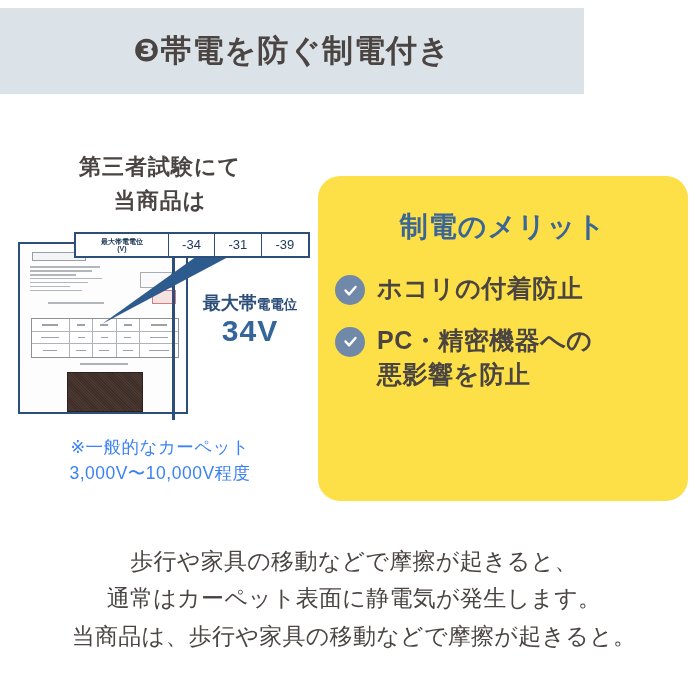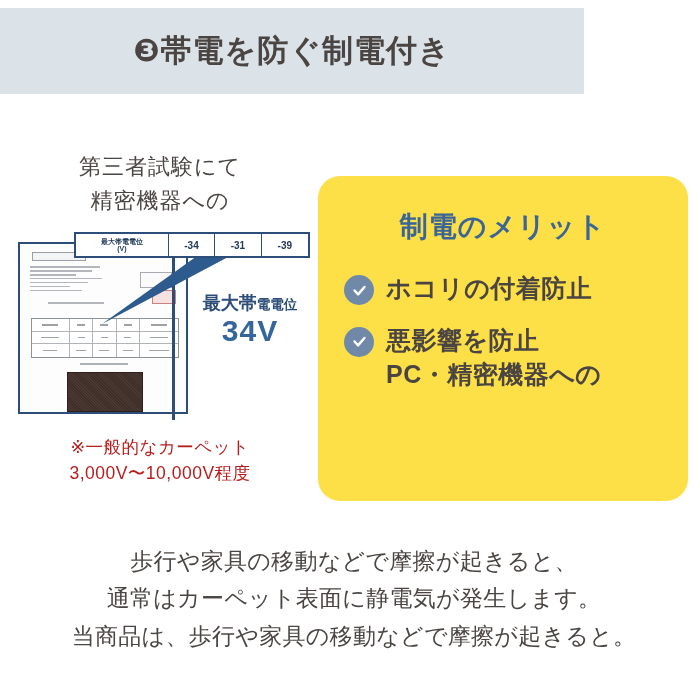--- a/index.html
+++ b/index.html
@@ -43,21 +43,21 @@
   
   .left-col {
     position: absolute;
     left: 10px;
     top: 150px;
     width: 300px;
   }
   .left-heading {
     text-align: center;
     font-size: 22px;
-    font-weight: normal;
+    font-weight: bold;
     color: #4a4542;
     line-height: 1.55;
     letter-spacing: 1px;
   }
 
   
   .doc-cluster {
     position: relative;
     margin-top: 14px;
     height: 190px;
@@ -211,21 +211,21 @@
     align-items: center;
     justify-content: center;
     color: #203a5c;
     font-size: 7px;
     line-height: 1.1;
     text-align: center;
     font-weight: bold;
   }
   .callout .cc:last-child { border-right: none; }
   .callout .cc.label { width: 40%; }
-  .callout .cc.val { width: 20%; font-size: 10px; font-weight: bold; }
+  .callout .cc.val { width: 20%; font-size: 13px; font-weight: normal; }
 
   .pointer {
     position: absolute;
     left: 92px;
     top: 24px;
     width: 130px;
     height: 70px;
     z-index: 3;
   }
 
@@ -261,21 +261,21 @@
     font-size: 30px;
     letter-spacing: 1px;
     line-height: 1.1;
     margin-top: 2px;
   }
 
   .left-note {
     margin-top: 12px;
     text-align: center;
     font-size: 17.5px;
-    color: #b91c1c;
+    color: #3b82f6;
     line-height: 1.5;
     letter-spacing: .5px;
   }
 
   
   .merit-panel {
     position: absolute;
     left: 318px;
     top: 176px;
     width: 370px;
@@ -286,21 +286,21 @@
   .merit-title {
     margin-top: 32px;
     text-align: center;
     font-size: 28px;
     font-weight: bold;
     color: #3a6596;
     letter-spacing: 1px;
   }
   .merit-list {
     margin-top: 26px;
-    padding-left: 26px;
+    padding-left: 17px;
   }
   .merit-item {
     display: flex;
     align-items: flex-start;
     margin-bottom: 18px;
   }
   .check-icon {
     flex: 0 0 auto;
     width: 30px;
     height: 30px;
@@ -341,21 +341,21 @@
 <div class="page">
 
   <div class="header-band">
     <div class="header-title">❸帯電を防ぐ制電付き</div>
   </div>
 
   <div class="left-col">
 
     <div class="left-heading">
       <div>第三者試験にて</div>
-      <div>精密機器への</div>
+      <div>当商品は</div>
     </div>
 
     <div class="doc-cluster">
 
       <div class="doc-frame">
         <div class="doc-inner">
           <div class="doc-tag"></div>
           <div class="doc-lines">
             <i class="s1"></i>
               <i class="s2"></i>
@@ -477,22 +477,22 @@
         </div>
       </div>
 
       <div class="merit-item">
         <div class="check-icon">
           <svg width="17" height="17" viewBox="0 0 24 24">
             <polyline points="5,12 10,17.5 19,7" fill="none" stroke="#ffffff" stroke-width="3.4" stroke-linecap="round" stroke-linejoin="round"></polyline>
           </svg>
         </div>
         <div class="merit-text">
+          <div>PC・精密機器への</div>
           <div>悪影響を防止</div>
-          <div>PC・精密機器への</div>
         </div>
       </div>
 
     </div>
   </div>
 
   <div class="bottom-text">
     <div>歩行や家具の移動などで摩擦が起きると、</div>
     <div>通常はカーペット表面に静電気が発生します。</div>
     <div>当商品は、歩行や家具の移動などで摩擦が起きると。</div>

